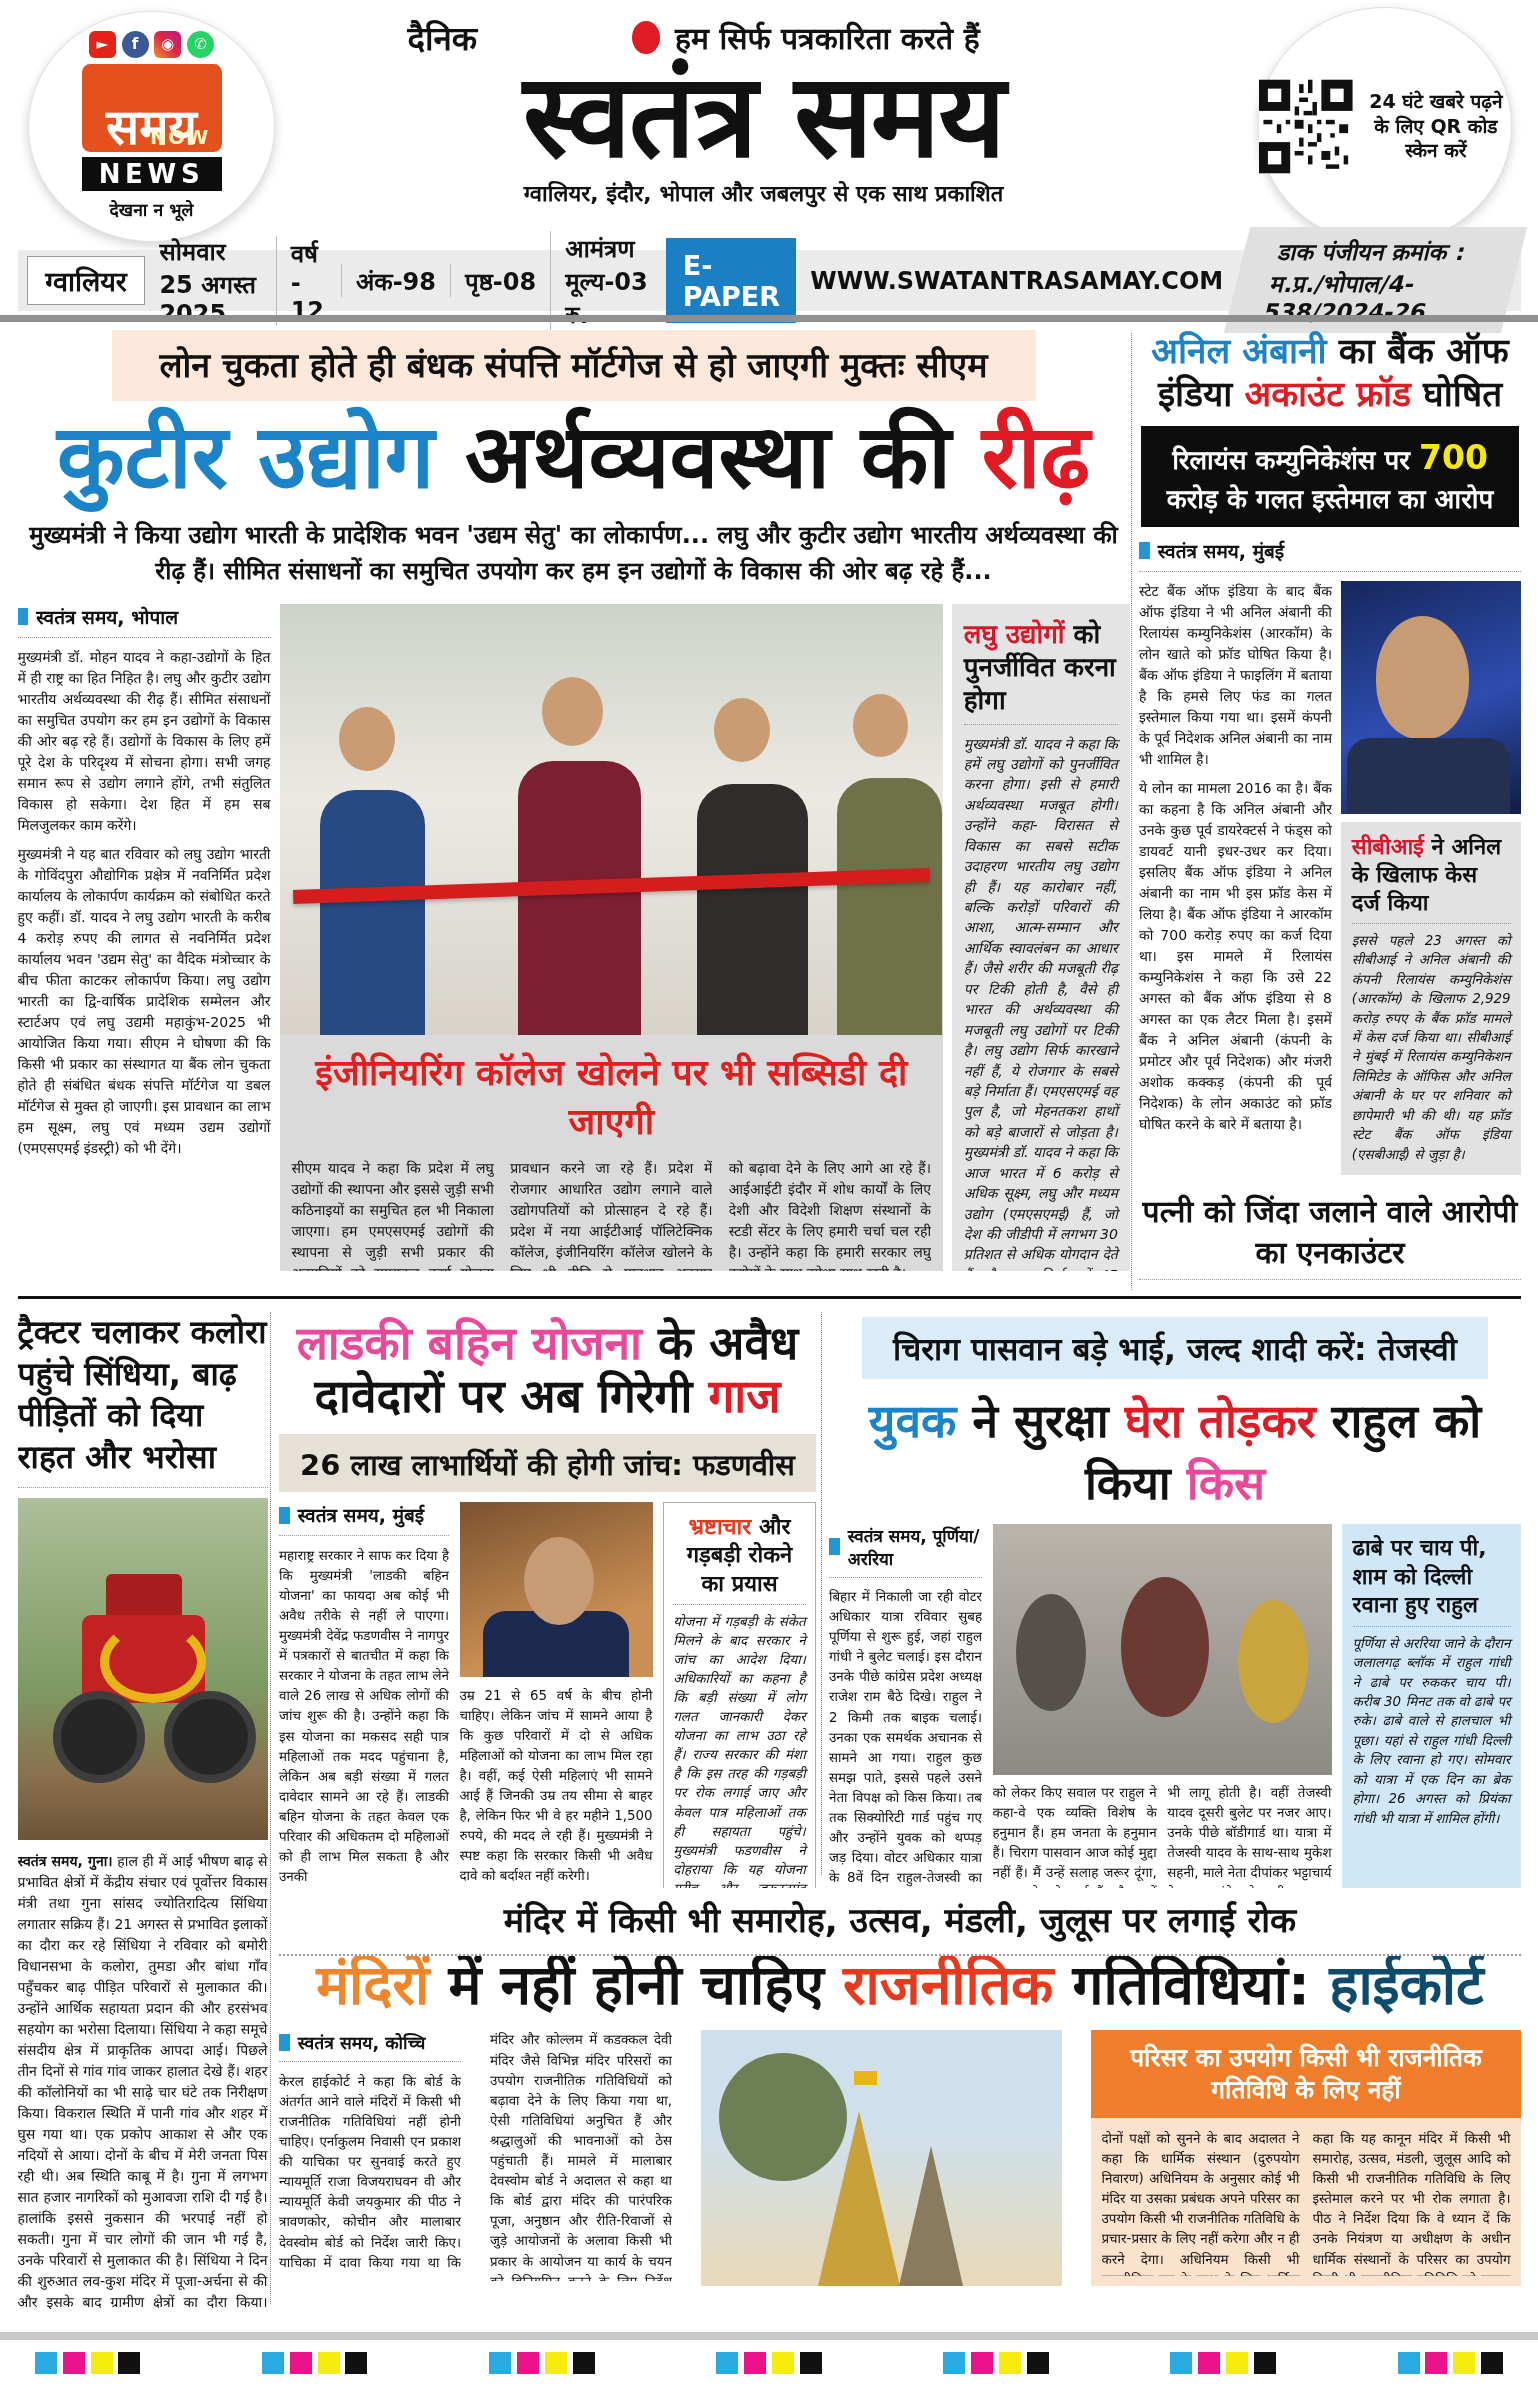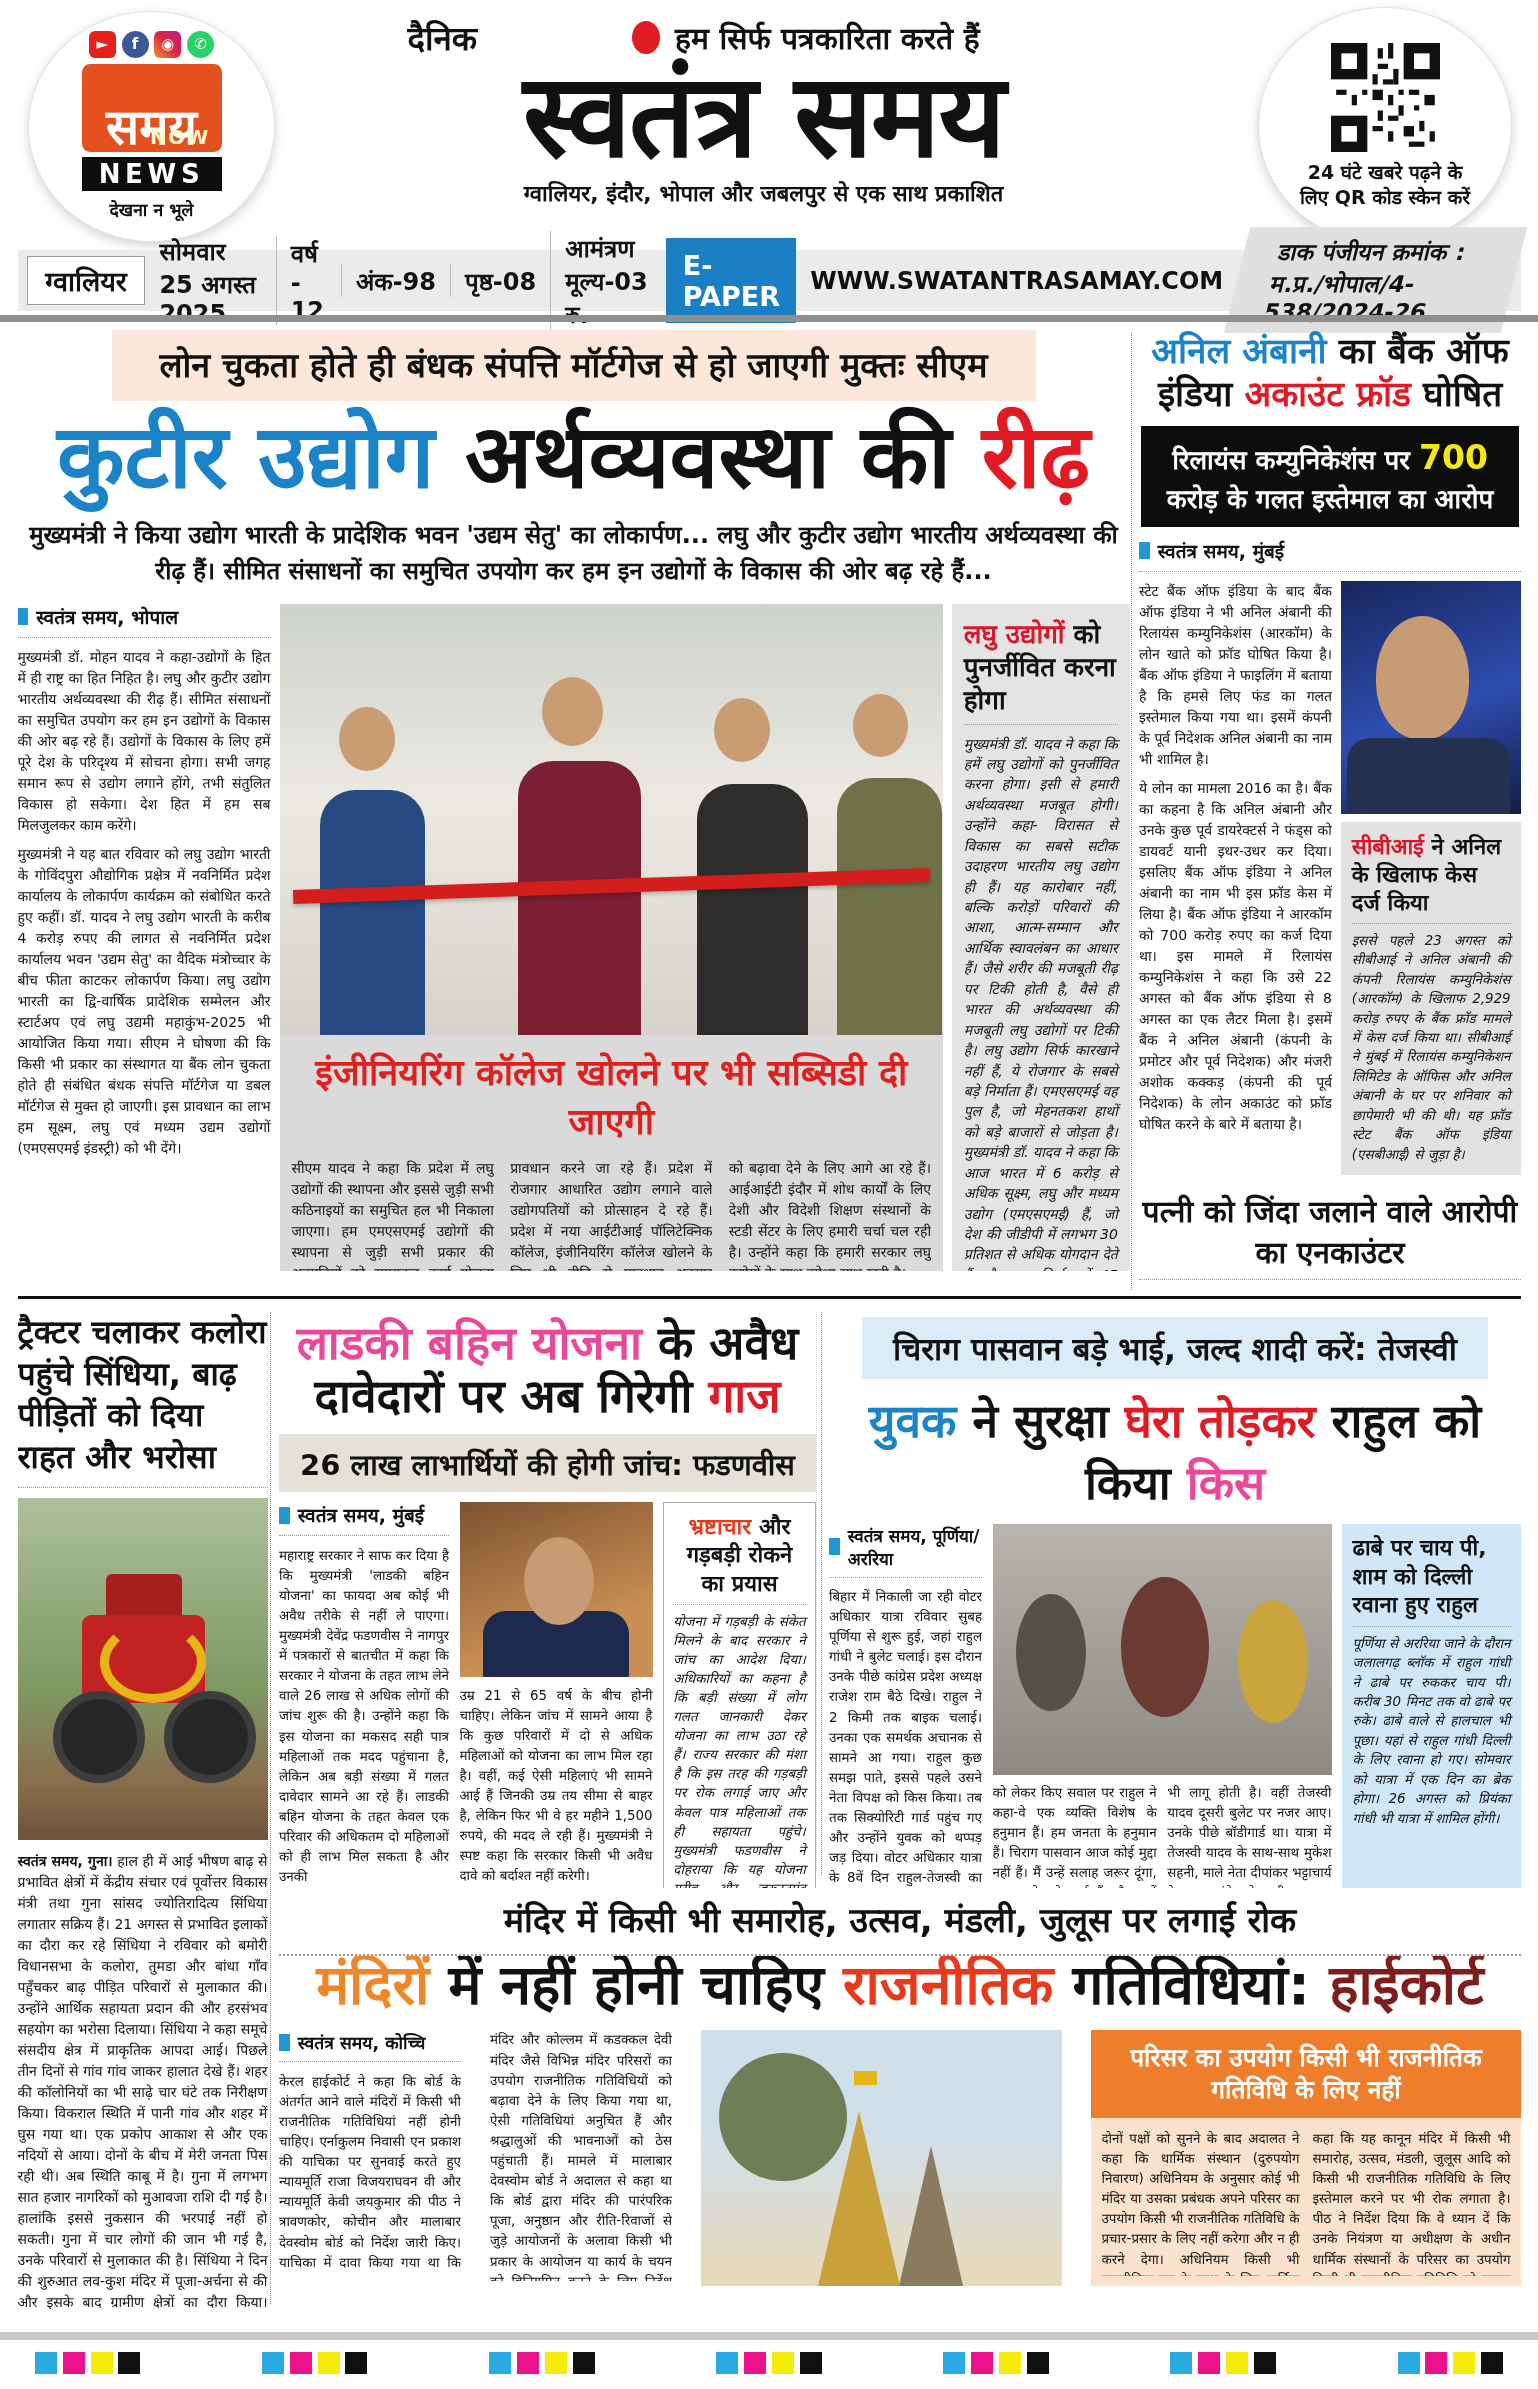--- a/index.html
+++ b/index.html
@@ -20,42 +20,42 @@
     font-size:26px;font-weight:800;letter-spacing:4.7px}
   .logo-tag{font-size:17.5px;font-weight:800}
   .masthead{position:absolute;left:292px;right:303px;top:15px;text-align:center}
   .mast-top{display:flex;align-items:center;justify-content:center;gap:15px}
   .daily{font-size:33px;font-weight:800;transform:translateX(-140px)}
   .red-dot{width:28px;height:33px;border-radius:50%;background:#e01b24}
   .slogan{font-size:30px;font-weight:800}
   .mast-title{font-size:116px;font-weight:800;line-height:1.02;letter-spacing:-1.8px;margin-top:-3.5px}
   .mast-sub{font-size:22px;font-weight:800;margin-top:2.3px}
   .qr-card{position:absolute;right:26px;top:7px;width:252px;height:236px;border-radius:50%;
-    border:1.8px solid #e0e0e0;box-shadow:0 3.5px 10.5px rgba(0,0,0,.18);display:flex;flex-direction:column;
+    border:1.8px solid #e0e0e0;box-shadow:0 3.5px 10.5px rgba(0,0,0,.18);display:flex;
     align-items:center;justify-content:center;gap:8.2px;background:#fff}
   .qr-caption{width:175px;text-align:center;font-size:19px;font-weight:800;line-height:1.3}
   
   .infobar{position:absolute;left:17.5px;top:250px;width:1503px;height:61px;background:#ebebeb;
     display:flex;align-items:center;font-weight:700;}
   .city-chip{background:#fff;border:1.2px solid #9a9a9a;padding:4.7px 17.5px;margin-left:9.3px;font-size:27px;font-weight:800}
   .ib-item{padding:0 14px;font-size:24px;border-left:1.2px solid #bbb}
   .ib-item.first{border-left:none}
   .epaper-chip{background:#1b7fc4;color:#fff;padding:11.7px 16.3px;font-size:27px;font-weight:800;margin-left:4.7px}
   .website{font-size:24px;font-weight:800;padding:0 14px}
   .postal-wrap{margin-left:auto;background:#e0e0e0;transform:skewX(-14deg);padding:8.2px 35px;margin-right:5.8px}
   .postal{transform:skewX(14deg);font-size:23px;font-weight:800}
   .top-rule{position:absolute;left:0;top:315px;width:1538px;height:7px;background:#8f8f8f}
   
   .byline{display:flex;align-items:center;gap:8.2px;font-size:19px;font-weight:800;
     border-bottom:1.8px dotted #999;padding-bottom:7px;margin-bottom:9.3px}
   .byline .sq{width:10.5px;height:17.5px;background:#2196d4;flex:none}
   .bt{font-size:14px;line-height:1.5;text-align:justify;overflow:hidden}
   .bt p{margin:0 0 8.2px 0}
   .red{color:#d8182a}.blue{color:#1b84c8}.crimson{color:#e01b24}.pink{color:#ec4899}.orange{color:#f0862a}
-  .rorange{color:#e8391d}.hcblue{color:#7f1d1d}.yellow{color:#f4e80e}
+  .rorange{color:#e8391d}.hcblue{color:#0c4a6e}.yellow{color:#f4e80e}
   .vsep{position:absolute;border-left:1.8px dotted #888}
   
   .lead{position:absolute;left:17.5px;top:330px;width:1112px;height:960px;overflow:hidden}
   .kicker{width:910px;margin:0 auto;background:#fbe8da;font-size:34px;font-weight:800;text-align:center;
     padding:10.5px 7px 14px}
   .lead-headline{text-align:center;font-size:88px;font-weight:800;line-height:1.04;margin-top:10.5px}
   .lead-deck{font-size:24px;font-weight:700;text-align:center;line-height:1.5;margin-top:14px}
   .lead-row{display:flex;gap:9.3px;margin-top:15px;height:667px;overflow:hidden}
   .lead-left{width:253px;flex:none}
   .lead-center{width:663px;flex:none;display:flex;flex-direction:column}

